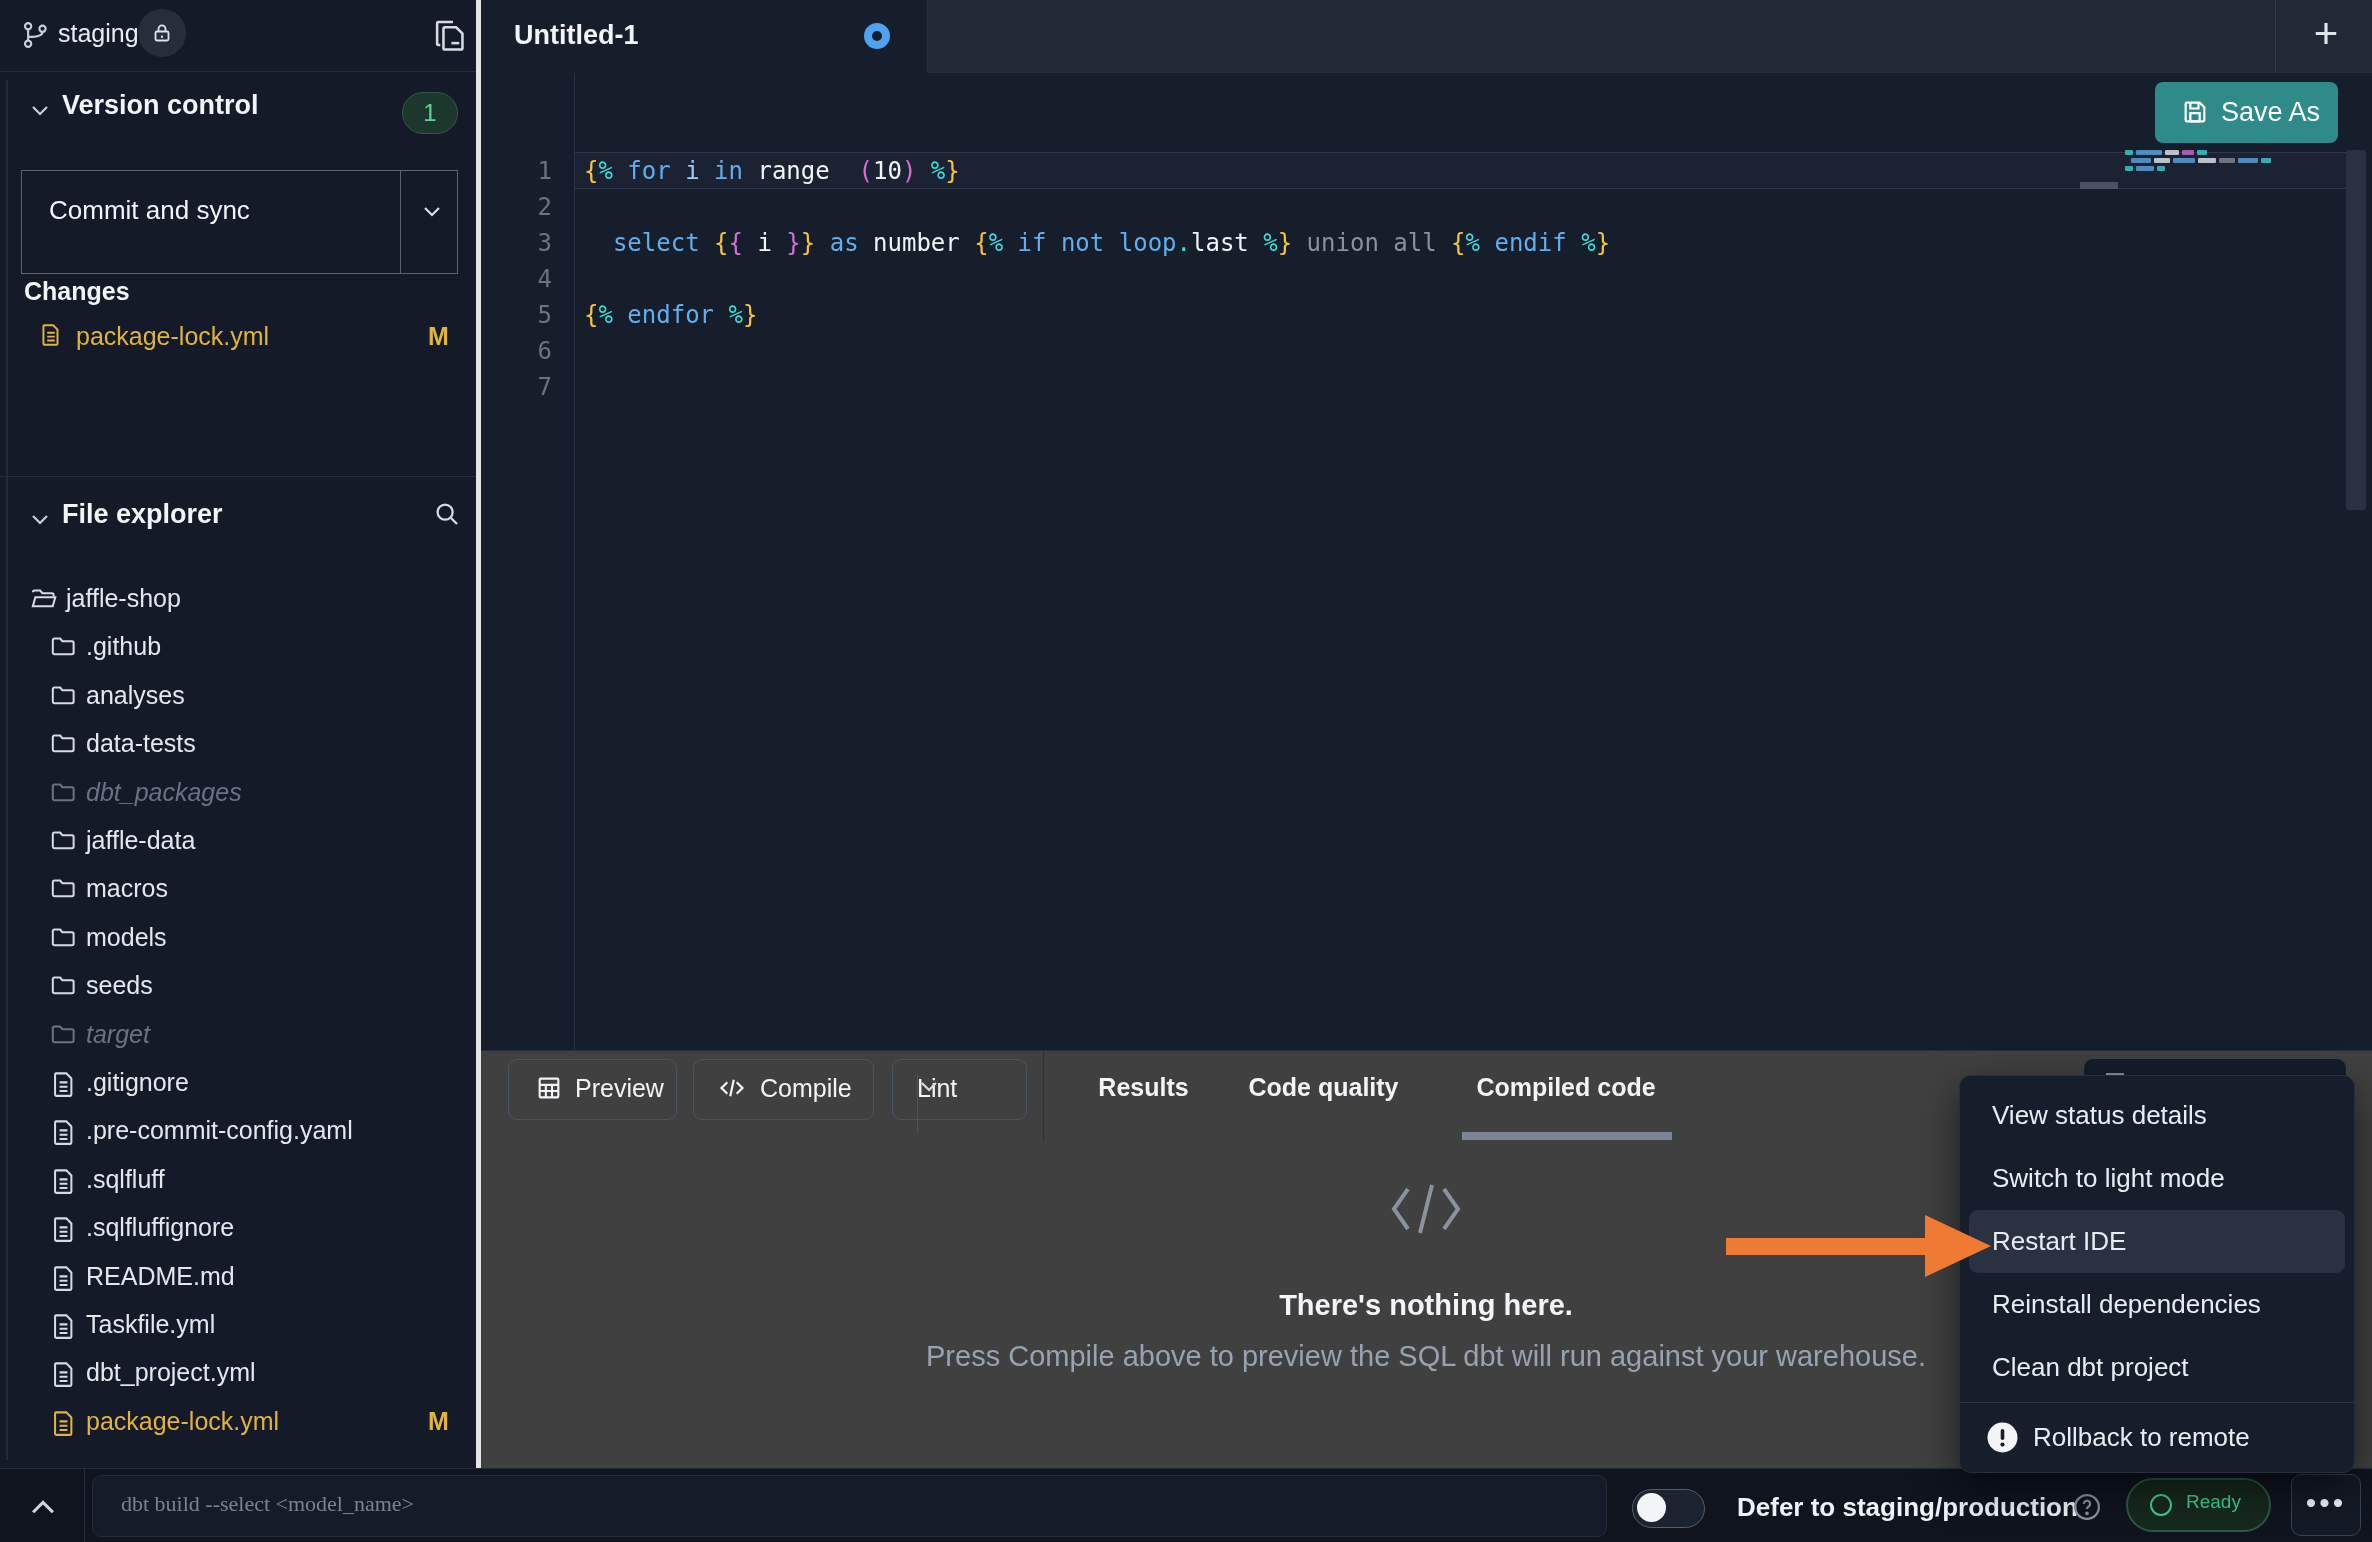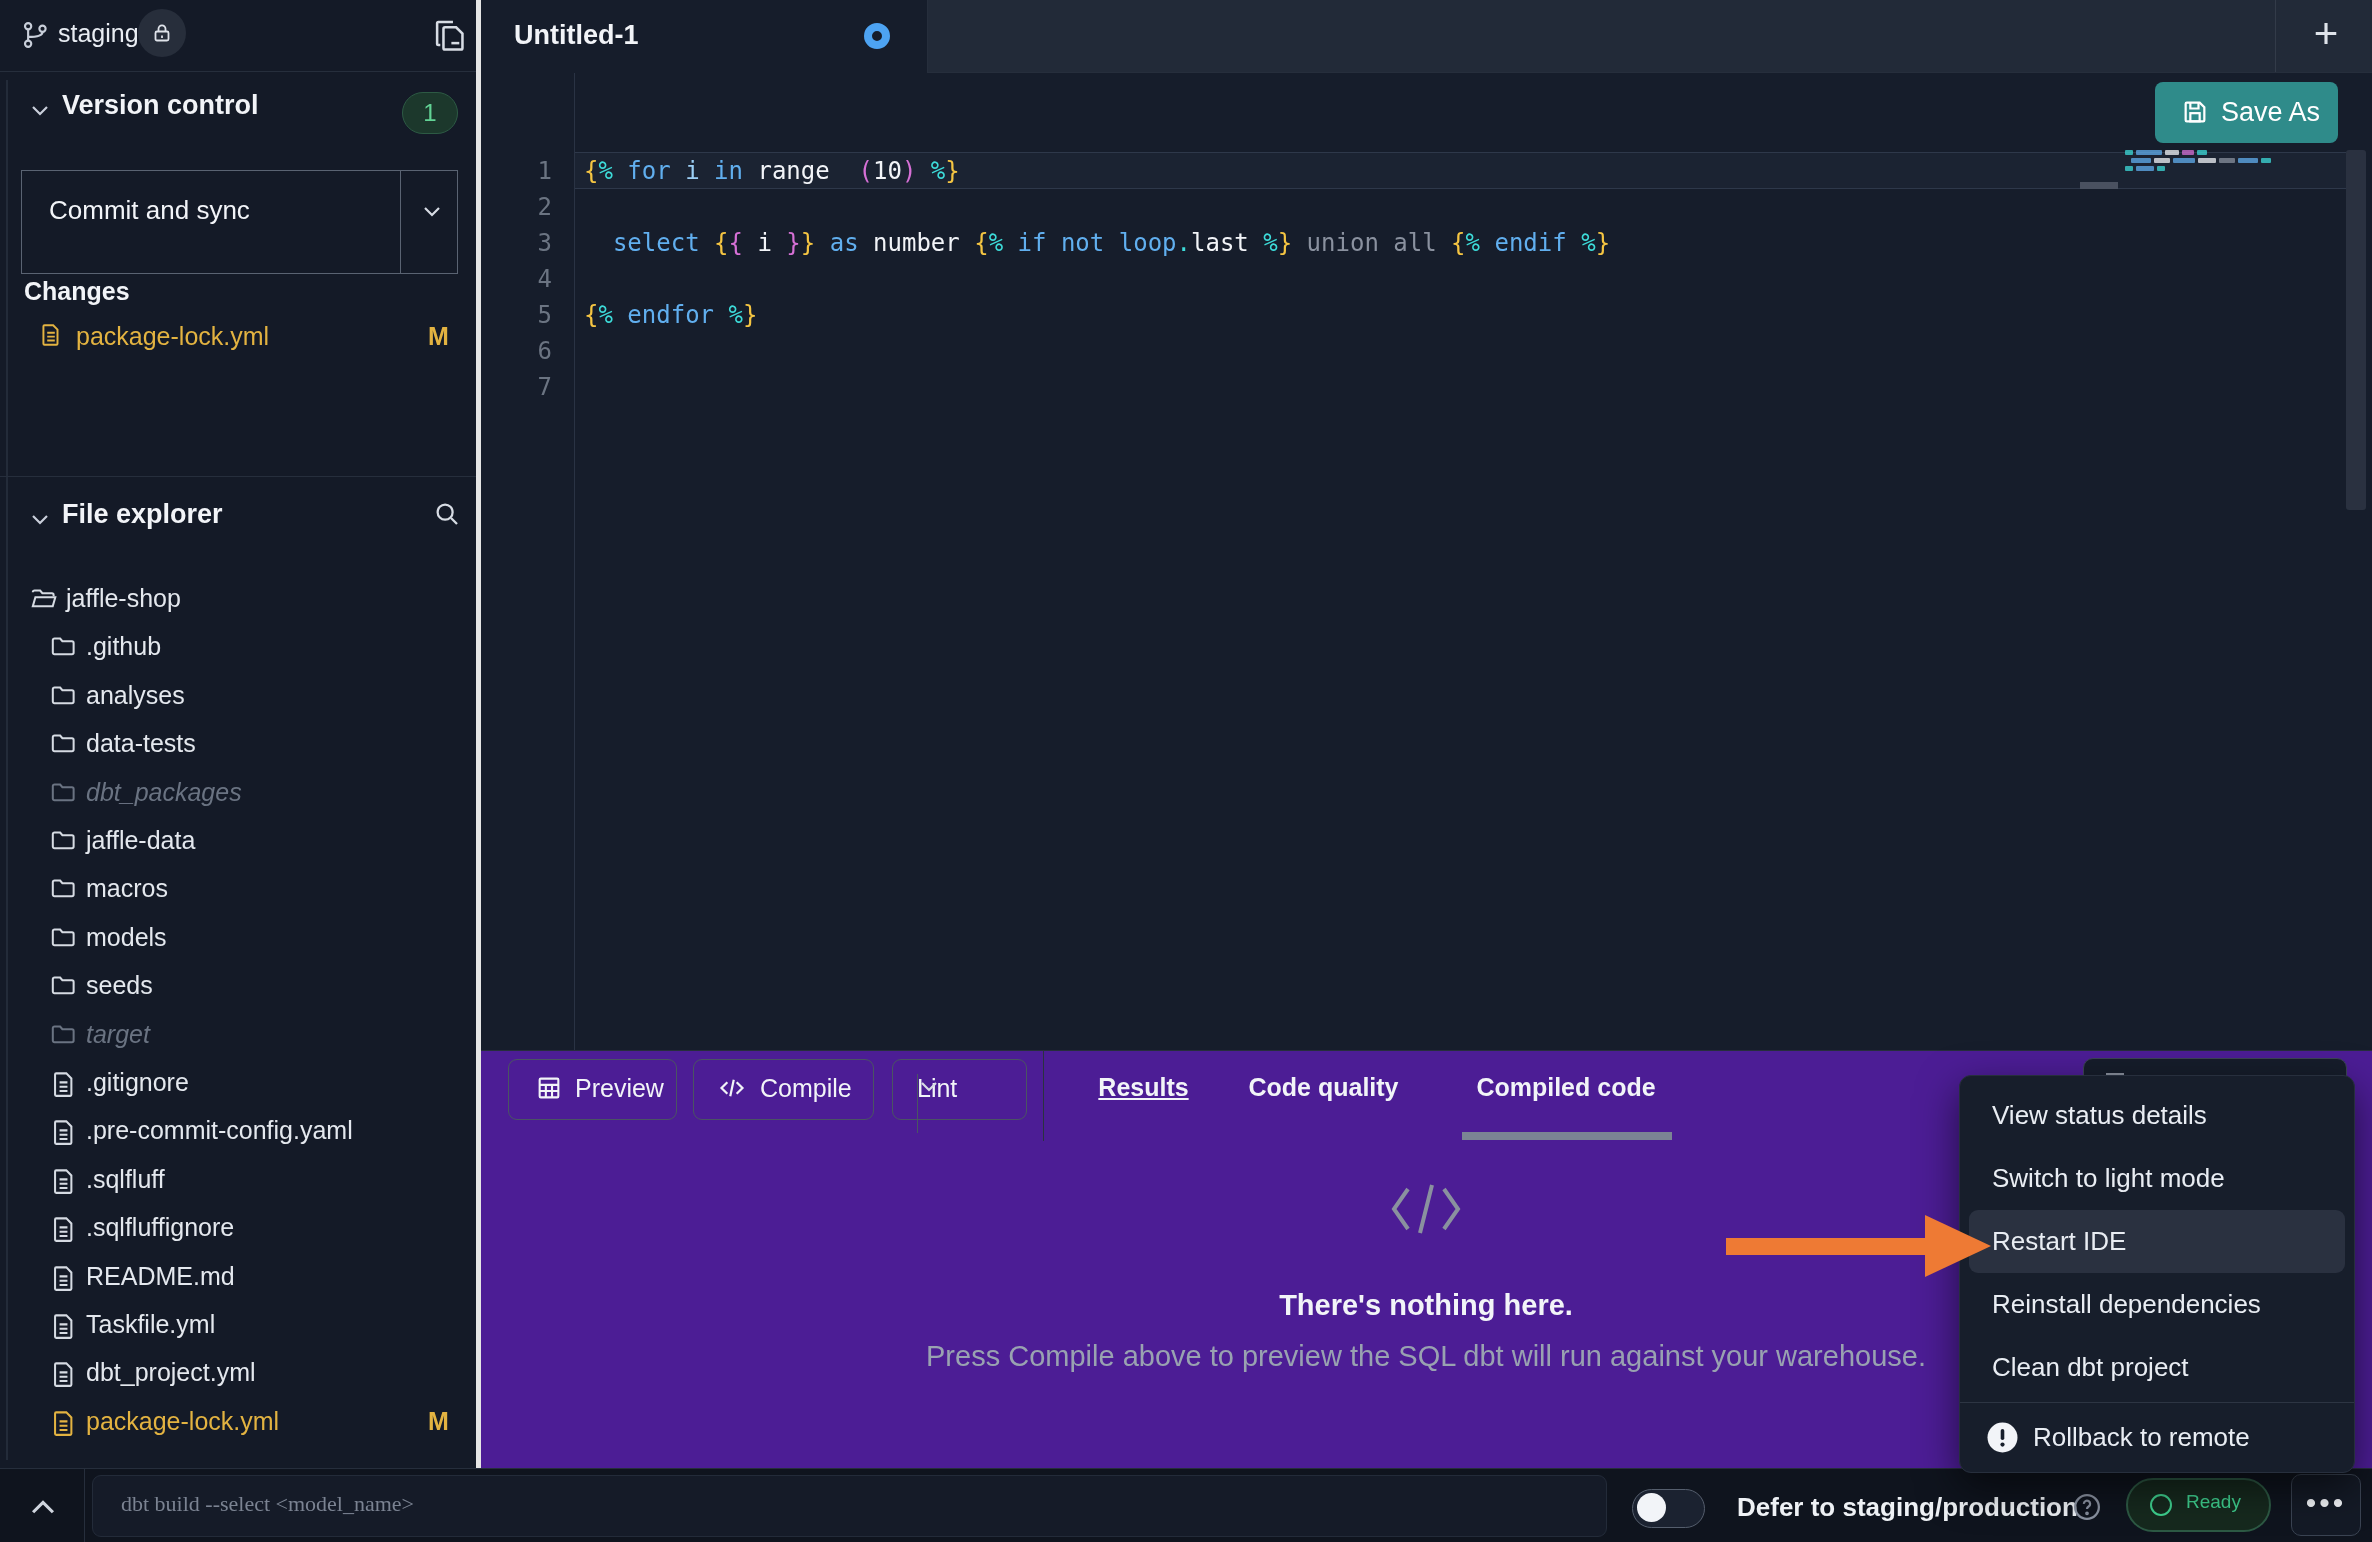--- a/index.html
+++ b/index.html
@@ -60,21 +60,21 @@
   #save-as-btn { position:absolute; left:1674px; top:9px; width:183px; height:61px; background:#2f8b8a; border:none; border-radius:8px; cursor:pointer; color:#ffffff; }
   #save-as-btn svg { position:absolute; left:26px; top:16px; width:28px; height:28px; }
   #save-as-label { position:absolute; left:66px; top:15px; font-size:27px; color:#fff; }
   #minimap { position:absolute; left:1644px; top:77px; width:222px; height:40px; }
   .mm-row { position:absolute; height:5px; }
   .mm-seg { position:absolute; top:0; height:5px; border-radius:1px; }
   #minimap-slider { position:absolute; left:1599px; top:109px; width:38px; height:7px; background:#4a5160; }
   #editor-scrollbar { position:absolute; left:1865px; top:77px; width:20px; height:360px; background:#2a3140; border-radius:3px; cursor:pointer; }
 
   
-  #bottom-pane { position:absolute; left:481px; top:1050px; width:1891px; height:418px; background:#4c1d95; border-top:1px solid #262e3c; }
+  #bottom-pane { position:absolute; left:481px; top:1050px; width:1891px; height:418px; background:#404040; border-top:1px solid #262e3c; }
   .tool-btn { position:absolute; top:8px; height:61px; background:transparent; border:1.5px solid #4a5463; border-radius:9px; color:#f2f4f8; font-size:25px; cursor:pointer; font-family:"Liberation Sans", sans-serif; }
   .tool-btn .bi { position:absolute; top:16px; width:28px; height:28px; color:#f2f4f8; }
   #preview-btn { left:27px; width:169px; }
   #preview-btn .bi { left:26px; }
   #preview-btn span { position:absolute; left:66px; top:14px; }
   #compile-btn { left:212px; width:181px; }
   #compile-btn .bi { left:24px; }
   #compile-btn span { position:absolute; left:66px; top:14px; }
   #lint-btn { left:411px; width:135px; }
   #lint-btn span { position:absolute; left:24px; top:14px; }
@@ -463,21 +463,21 @@
       <span id="lint-split"></span>
       <span id="lint-chevron">
         <svg viewBox="0 0 24 24" fill="none" stroke="currentColor" stroke-width="2.2">
             <path d="M5 9l7 7 7-7"></path>
           </svg>
       </span>
     </button>
     <div id="pane-divider"></div>
 
     <div id="pane-tabs">
-        <div class="pane-tab" style="left: 600px; width: 125px; text-decoration: underline;">Results</div>
+        <div class="pane-tab" style="left: 600px; width: 125px;">Results</div>
         <div class="pane-tab" style="left: 745px; width: 195px;">Code quality</div>
         <div class="pane-tab" style="left: 960px; width: 250px;">Compiled code</div>
         <div class="tab-underline"></div>
       </div>
 
     <div id="empty-state">
       <div id="empty-icon">
         <svg viewBox="0 0 38 28" fill="none" stroke="currentColor" stroke-width="2">
           <path d="M10 4L3 14l7 10M28 4l7 10-7 10M22 2l-6 24"></path>
         </svg>

